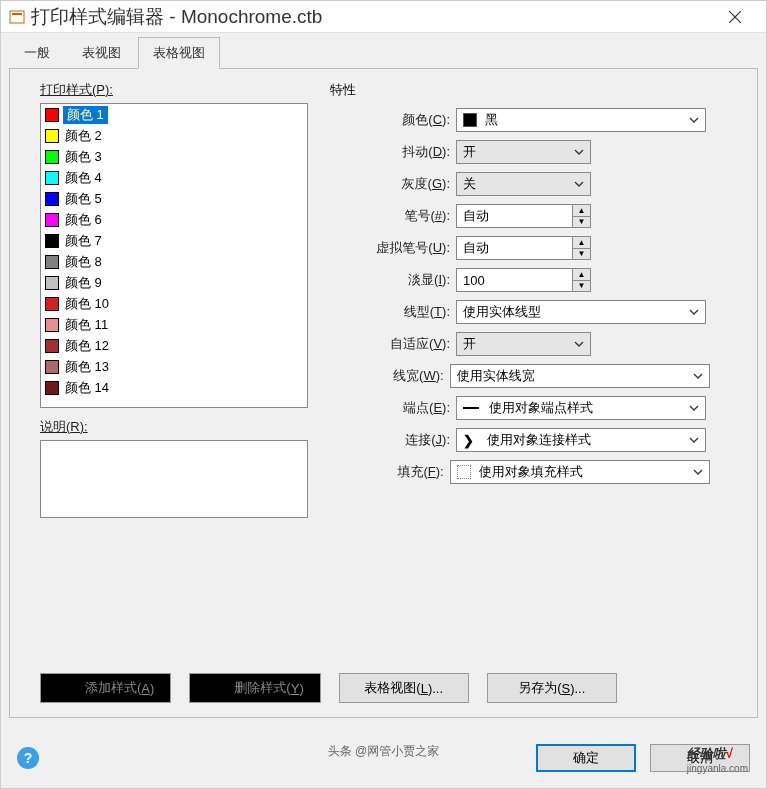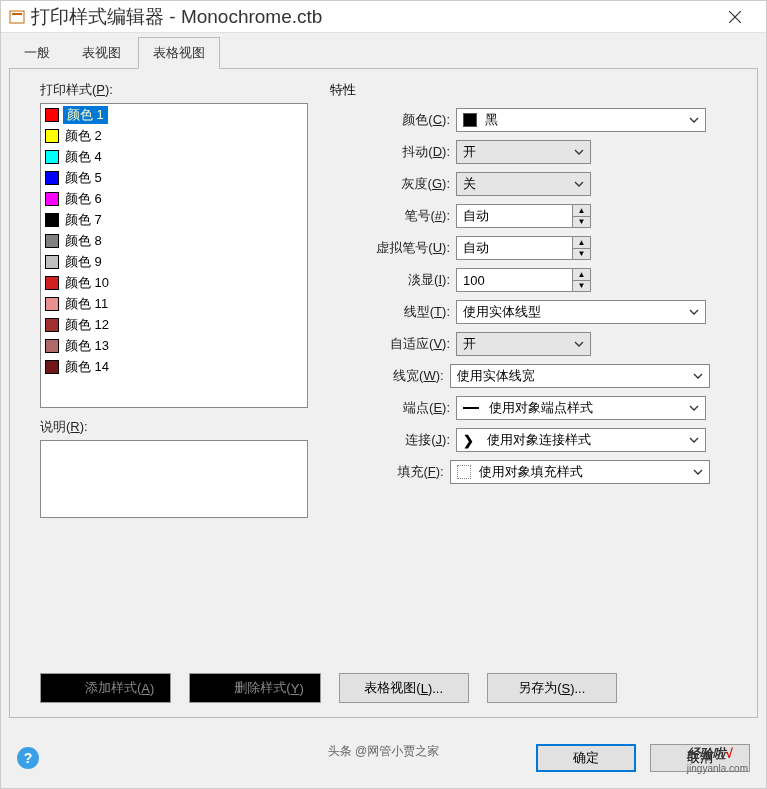--- a/index.html
+++ b/index.html
@@ -9,21 +9,21 @@
 .titlebar-icon { width: 16px; height: 16px; margin-right: 6px; }
 .titlebar-text { flex: 1; font-size: 19px; color: #333; }
 .close-btn { width: 46px; height: 32px; display: flex; align-items: center; justify-content: center; font-size: 18px; cursor: default; }
 .tabstrip { display: flex; padding: 4px 8px 0 8px; background: #f0f0f0; }
 .tab { padding: 6px 14px; border: 1px solid transparent; color: #333; margin-right: 2px; }
 .tab.active { background: #f0f0f0; border: 1px solid #bbb; border-bottom: 1px solid #f0f0f0; position: relative; z-index: 2; }
 .tabcontent { border: 1px solid #bbb; margin: -1px 8px 0 8px; padding: 16px; background: #f0f0f0; height: 650px; position: relative; }
 .panel { position: absolute; }
 .left-panel { left: 30px; top: 12px; width: 280px; }
 .right-panel { left: 320px; top: 12px; width: 380px; }
-.label { color: #222; margin-bottom: 4px; }
+.label { color: #222; margin-bottom: 4px; text-decoration: underline; }
 .underline { text-decoration: underline; }
 .listbox { width: 268px; height: 305px; background: #fff; border: 1px solid #888; overflow-y: scroll; }
 .listitem { display: flex; align-items: center; padding: 1px 4px; height: 21px; }
 .listitem.selected .item-text { background: #0078d7; color: #fef9c3; padding: 0 4px; }
 .swatch { width: 14px; height: 14px; border: 1px solid #000; margin-right: 4px; flex-shrink: 0; }
 .item-text { padding: 0 2px; }
 .desc-box { width: 268px; height: 78px; background: #fff; border: 1px solid #888; overflow-y: scroll; margin-top: 4px; }
 .prop-title { font-weight: normal; margin-bottom: 8px; }
 .prop-row { display: flex; align-items: center; margin-bottom: 6px; height: 26px; }
 .prop-label { width: 120px; text-align: right; margin-right: 6px; color: #222; }
@@ -86,20 +86,24 @@
       <div class="listbox" id="styles-list">
           <div class="listitem selected">
             <span class="swatch" style="background: rgb(255, 0, 0);"></span>
             <span class="item-text">颜色 1</span>
           </div>
           <div class="listitem">
             <span class="swatch" style="background: rgb(255, 255, 0);"></span>
             <span class="item-text">颜色 2</span>
           </div>
           <div class="listitem">
+            <span class="swatch" style="background: rgb(0, 255, 0);"></span>
+            <span class="item-text">颜色 3</span>
+          </div>
+          <div class="listitem">
             <span class="swatch" style="background: rgb(0, 255, 255);"></span>
             <span class="item-text">颜色 4</span>
           </div>
           <div class="listitem">
             <span class="swatch" style="background: rgb(0, 0, 255);"></span>
             <span class="item-text">颜色 5</span>
           </div>
           <div class="listitem">
             <span class="swatch" style="background: rgb(255, 0, 255);"></span>
             <span class="item-text">颜色 6</span>

